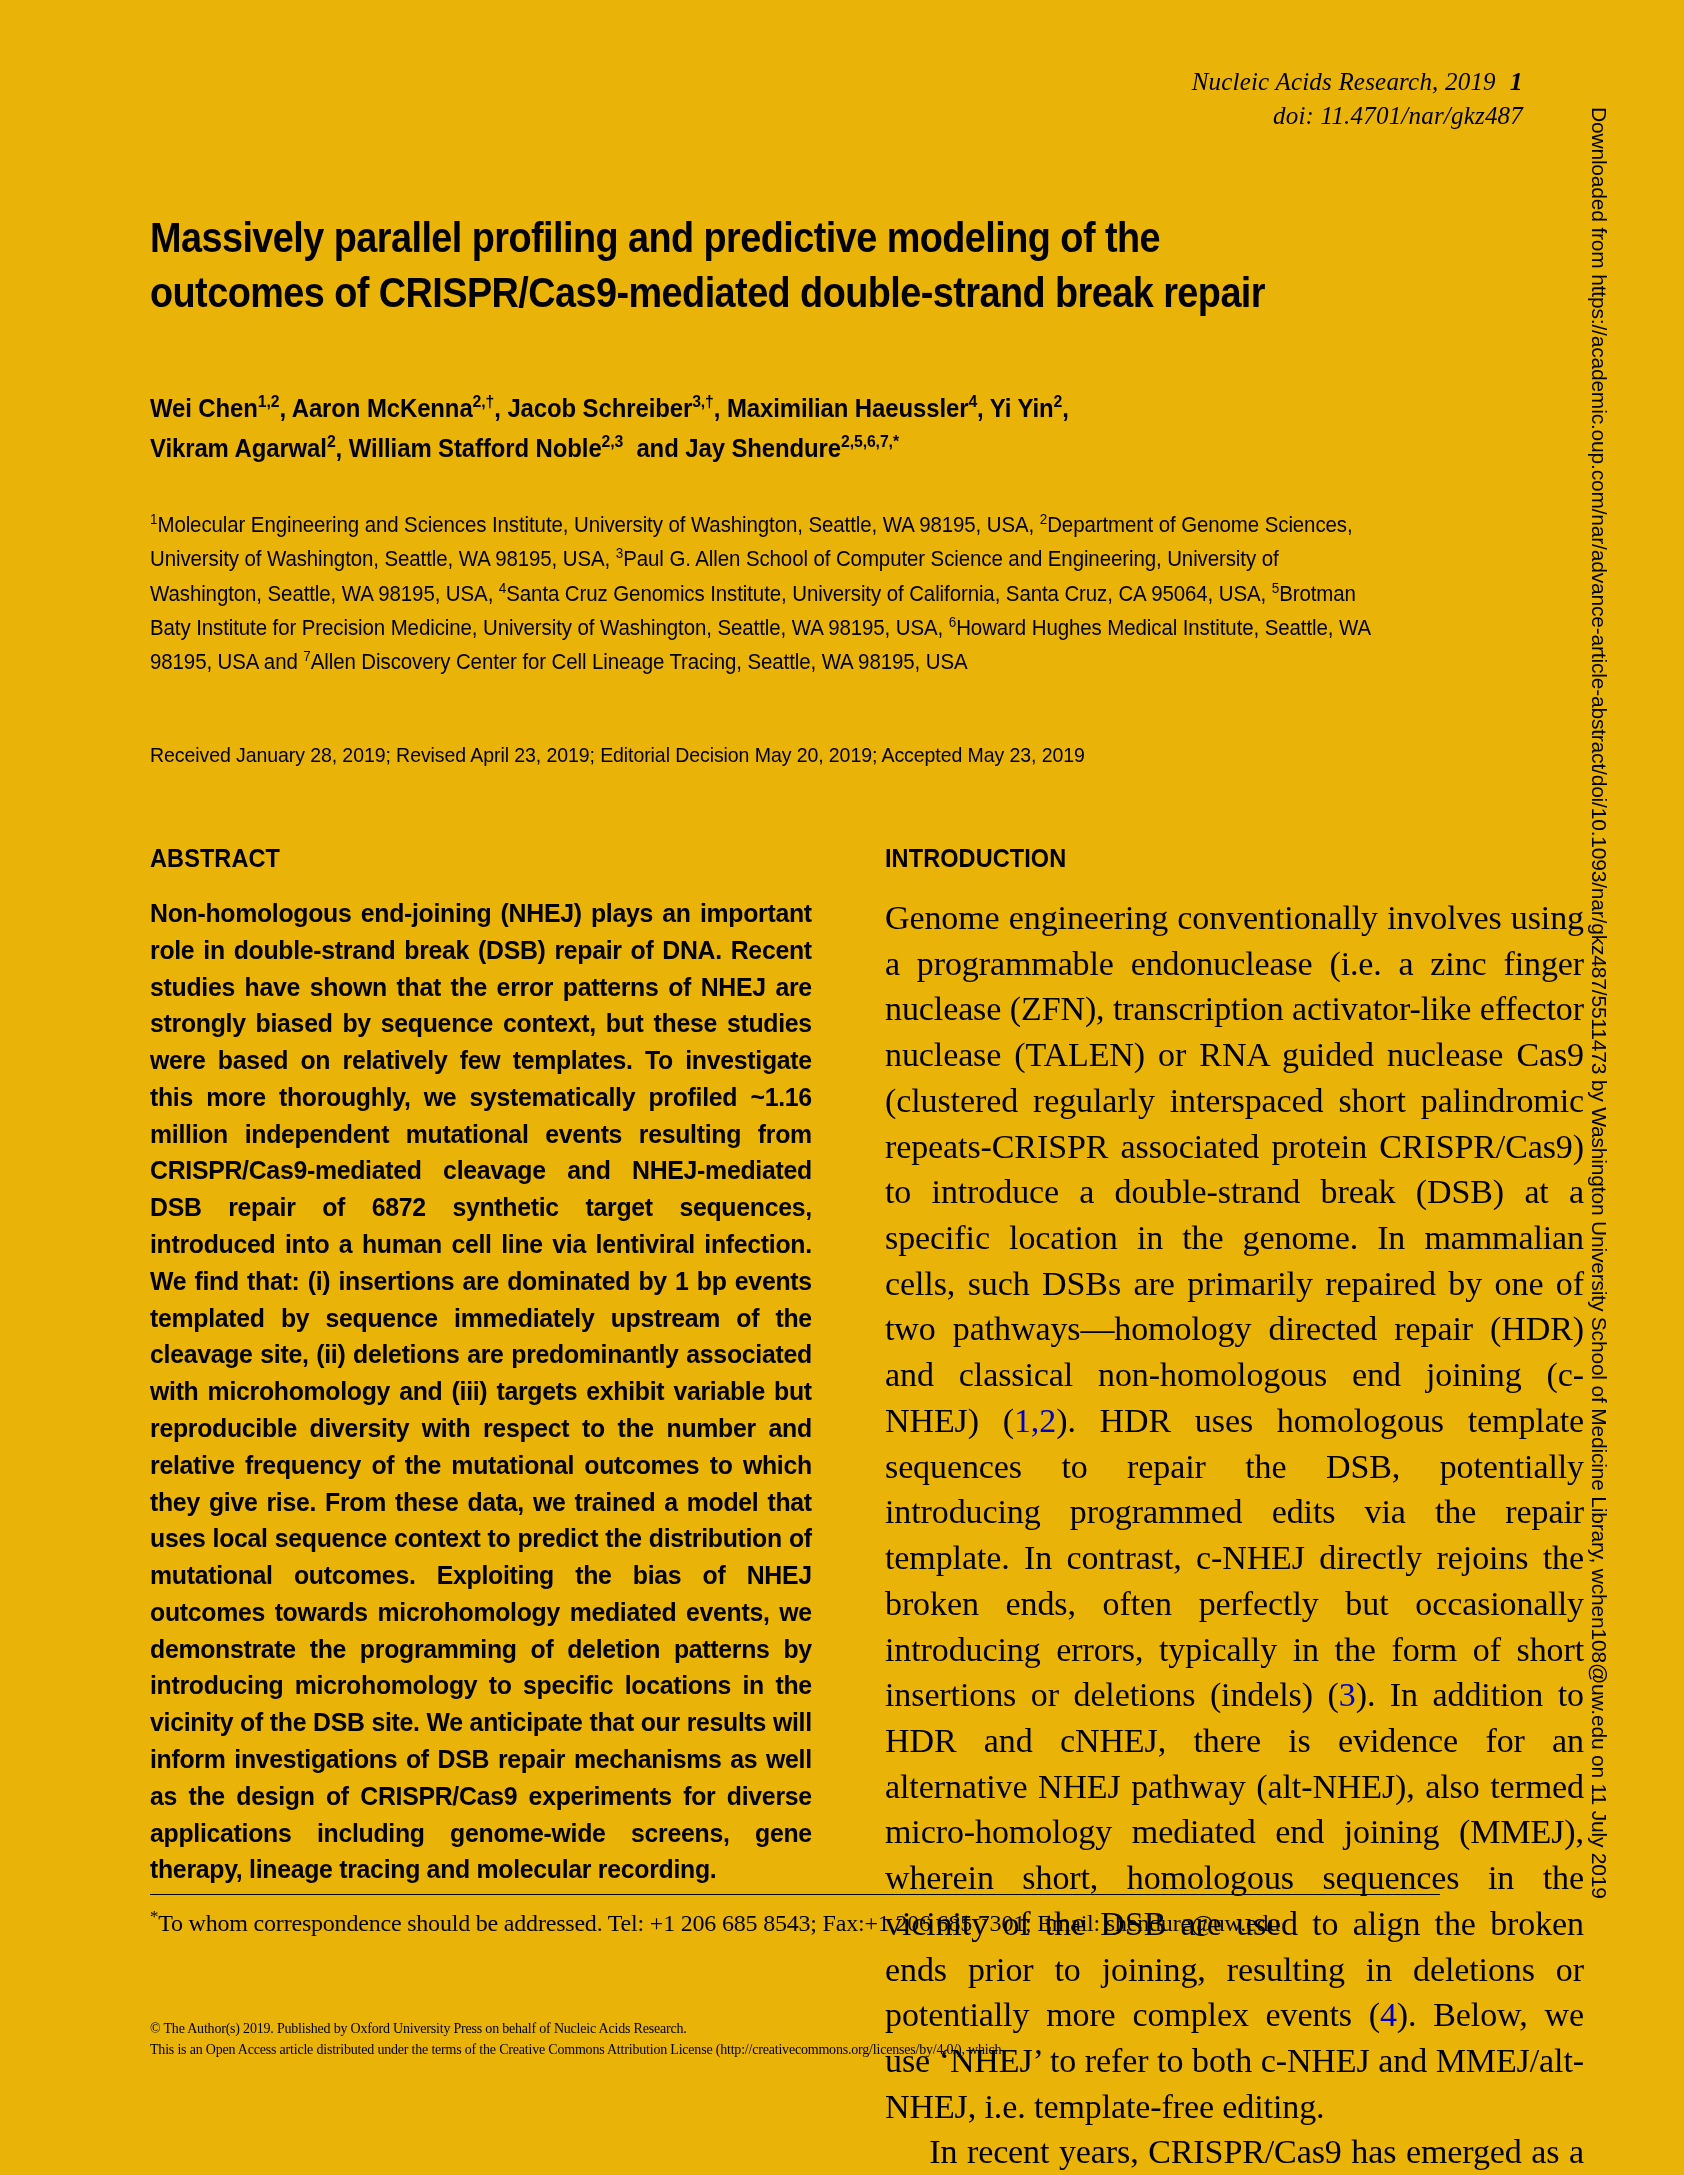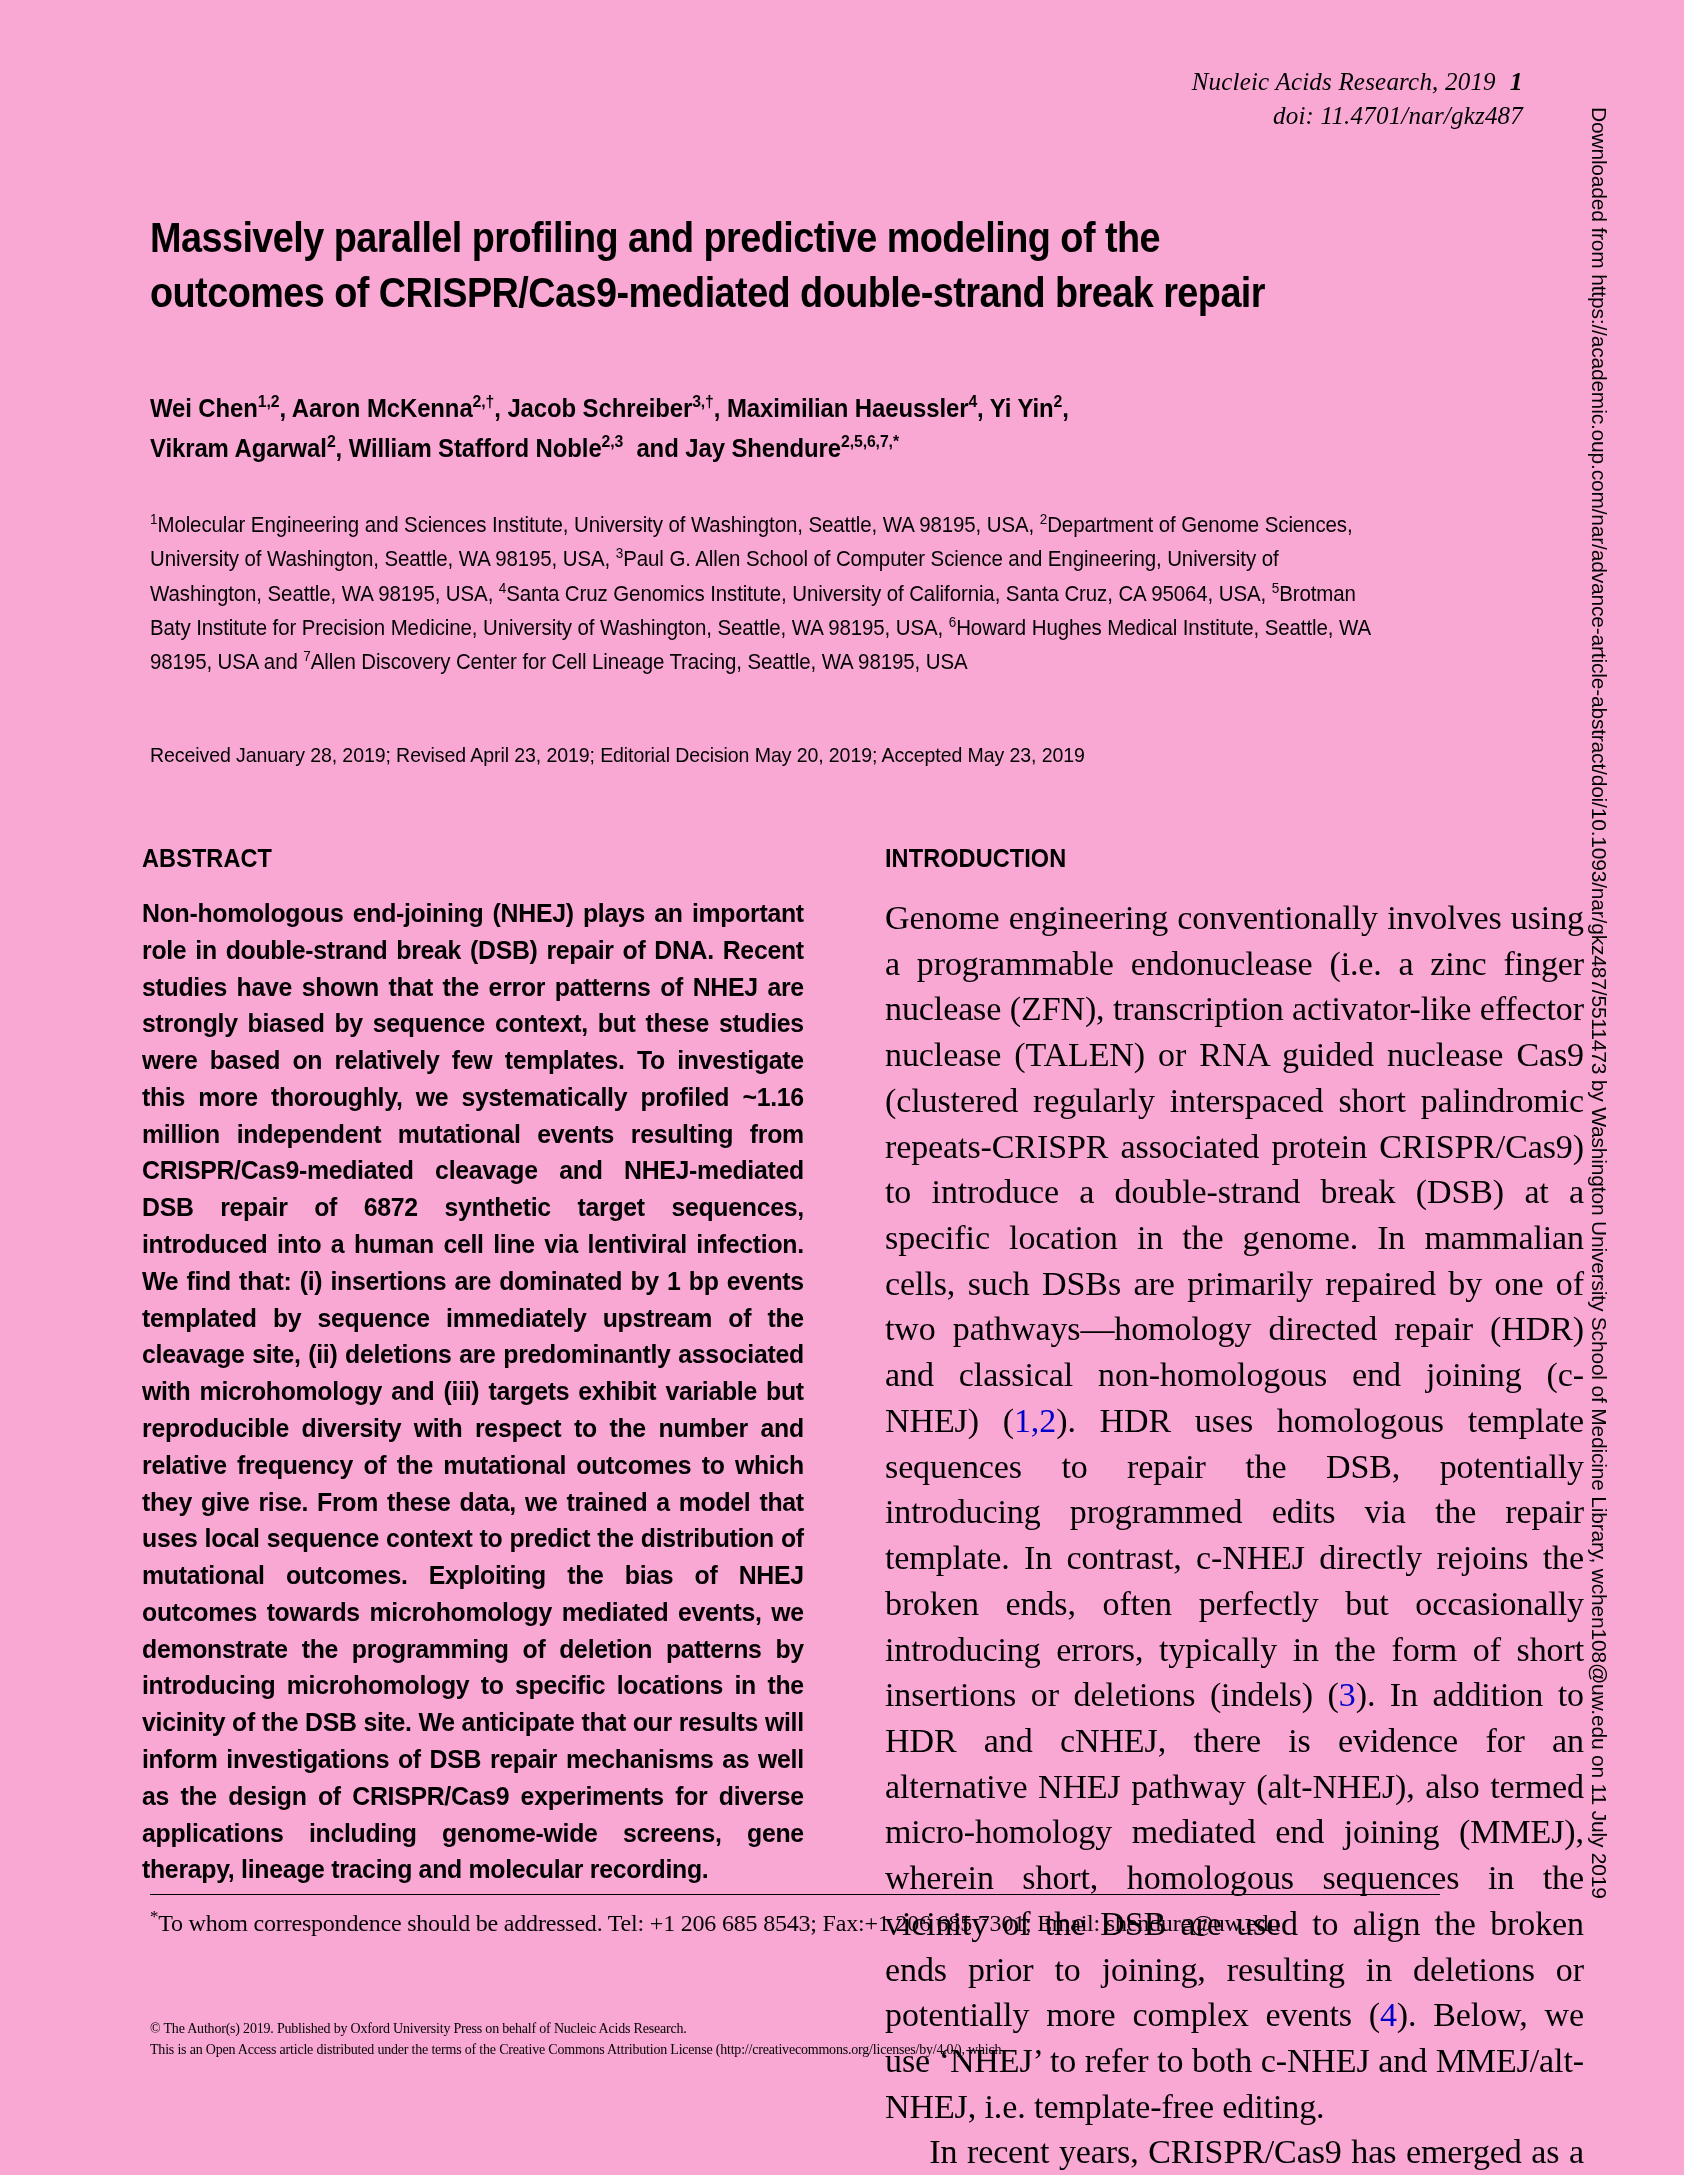--- a/index.html
+++ b/index.html
@@ -8,21 +8,21 @@
     background: #ffffff;
   }
   body {
     font-family: "Liberation Serif", serif;
     color: #000000;
   }
   #page {
     position: relative;
     width: 1684px;
     height: 2175px;
-    background: #f9a8d4;
+    background: #eab308;
     overflow: hidden;
   }
 
   
   .runhead {
     position: absolute;
     top: 65px;
     right: 161px;
     text-align: right;
     font-family: "Liberation Serif", serif;
@@ -96,21 +96,21 @@
     letter-spacing: -0.1px;
     transform: scaleX(0.93);
     transform-origin: left top;
   }
 
   
   .col {
     position: absolute;
     top: 844px;
   }
-  .col-left  { left: 142px;  width: 693px; }
+  .col-left  { left: 150px;  width: 693px; }
   .col-right { left: 885px;  width: 699px; }
 
   .sechead {
     font-family: "Liberation Sans", sans-serif;
     font-weight: bold;
     font-size: 25px;
     letter-spacing: 0.1px;
     margin: 0 0 22px 0;
     transform: scaleX(0.94);
     transform-origin: left top;

